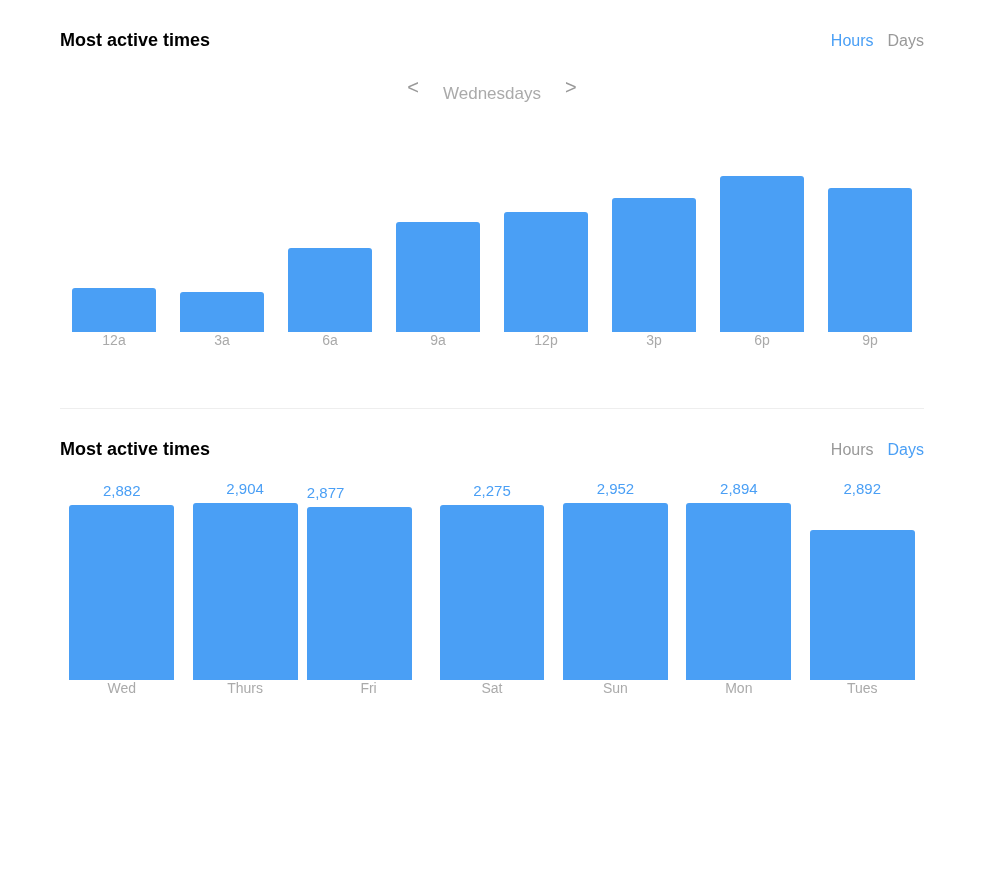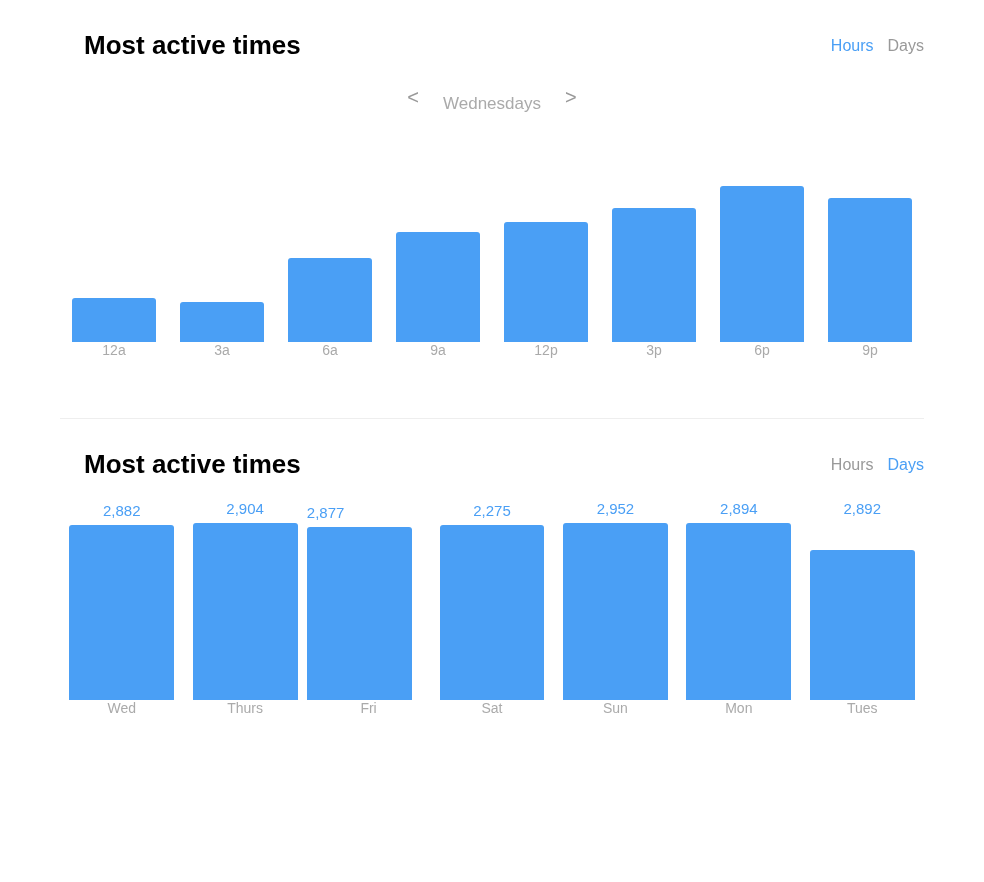--- a/index.html
+++ b/index.html
@@ -20,24 +20,23 @@
 
     
     .section-header {
       display: flex;
       align-items: center;
       justify-content: space-between;
       margin-bottom: 20px;
     }
 
     .section-title {
-      font-size: 26px;
+      font-size: 18px;
       font-weight: 800;
       color: #000;
-      margin-left: 24px;
     }
 
     .toggle-group {
       display: flex;
       gap: 14px;
       align-items: center;
     }
 
     .toggle-btn {
       font-size: 16px;

